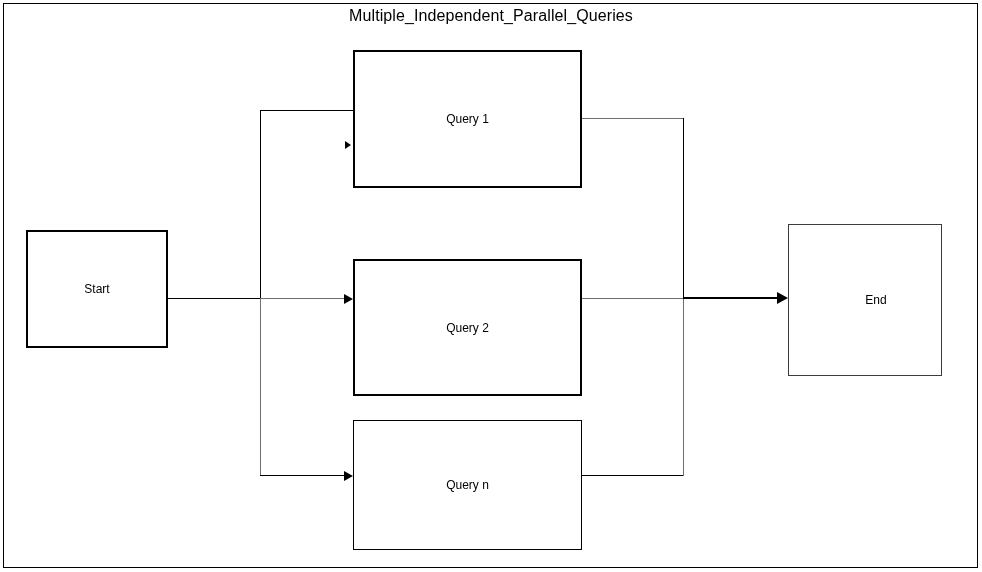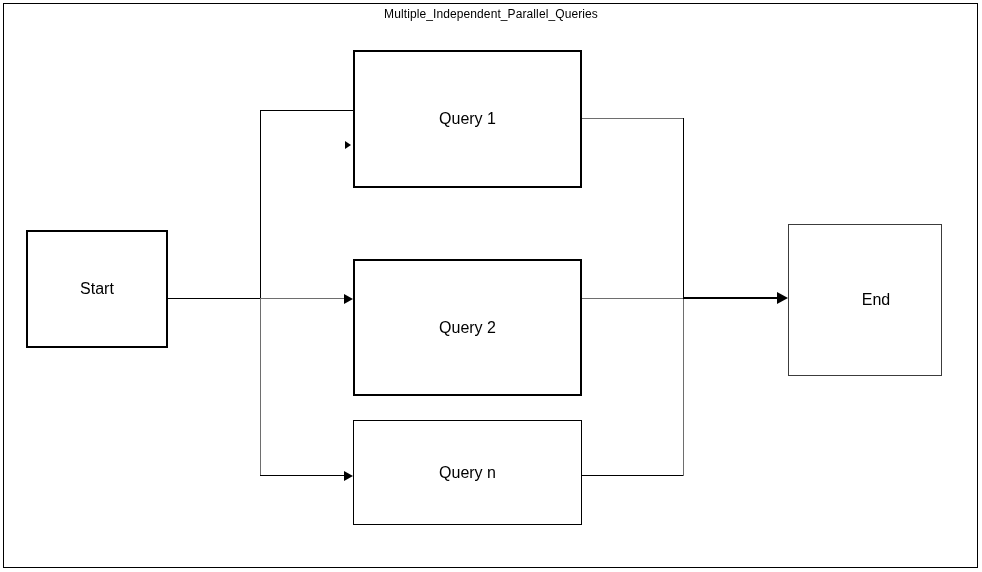--- a/index.html
+++ b/index.html
@@ -25,42 +25,42 @@
     height: 565px;
     border: 1px solid #000000;
     box-sizing: border-box;
   }
   #diagram-title {
     position: absolute;
     left: 0;
     top: 7px;
     width: 982px;
     text-align: center;
-    font-size: 12px;
+    font-size: 16px;
     color: #000000;
     letter-spacing: 0.1px;
   }
   .node {
     position: absolute;
     box-sizing: border-box;
     background: #ffffff;
     display: flex;
     align-items: center;
     justify-content: center;
-    font-size: 16px;
+    font-size: 12px;
     color: #000000;
   }
   .node-thick { border: 2px solid #000000; }
   .node-thin  { border: 1px solid #000000; }
   .node-mid   { border: 1px solid #3c3c3c; padding-left: 42px; }
 
   #node-start { left: 26px;  top: 230px; width: 142px; height: 118px; }
   #node-query1{ left: 353px; top: 50px;  width: 229px; height: 138px; }
   #node-query2{ left: 353px; top: 232px; width: 229px; height: 137px; margin-top: 27px; }
-  #node-queryn{ left: 353px; top: 420px; width: 229px; height: 105px; }
+  #node-queryn{ left: 353px; top: 420px; width: 229px; height: 130px; }
   #node-end   { left: 788px; top: 224px; width: 154px; height: 152px; }
 
   #node-end .node-label { position: relative; left: -10px; }
 
   .edge {
     position: absolute;
     background: #000000;
   }
   .edge-h { height: 1px; }
   .edge-v { width: 1px; }

